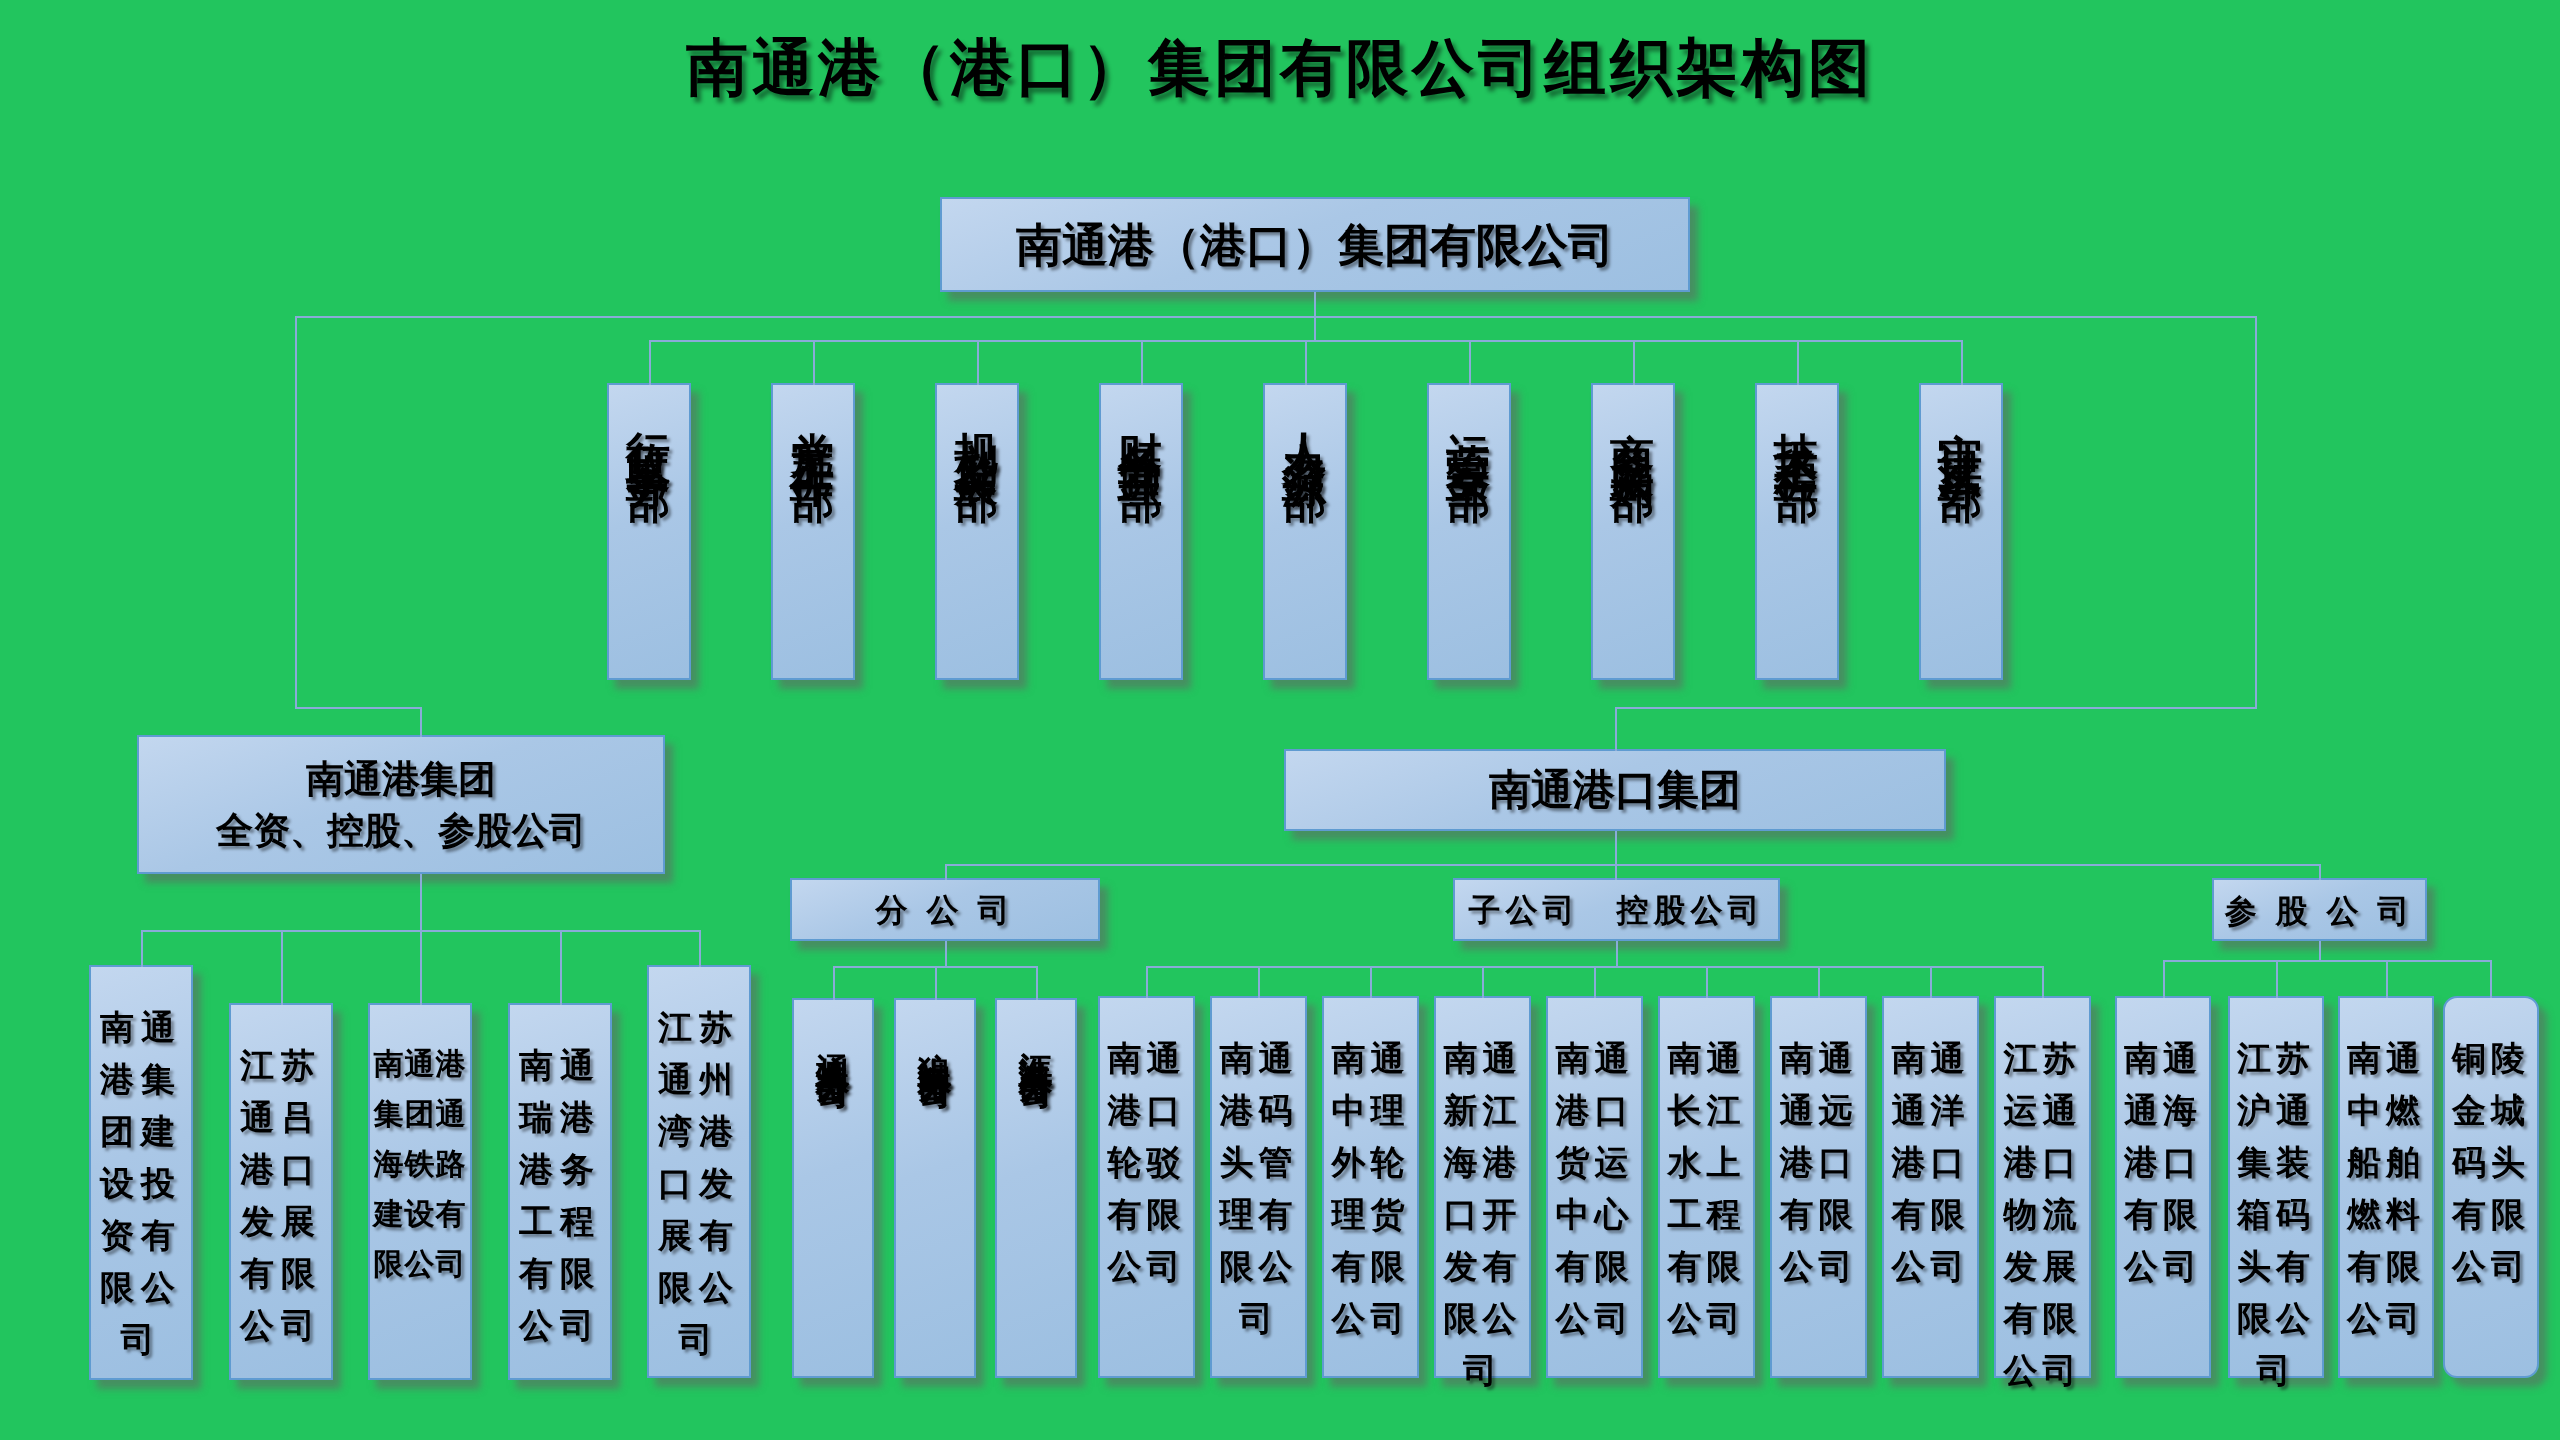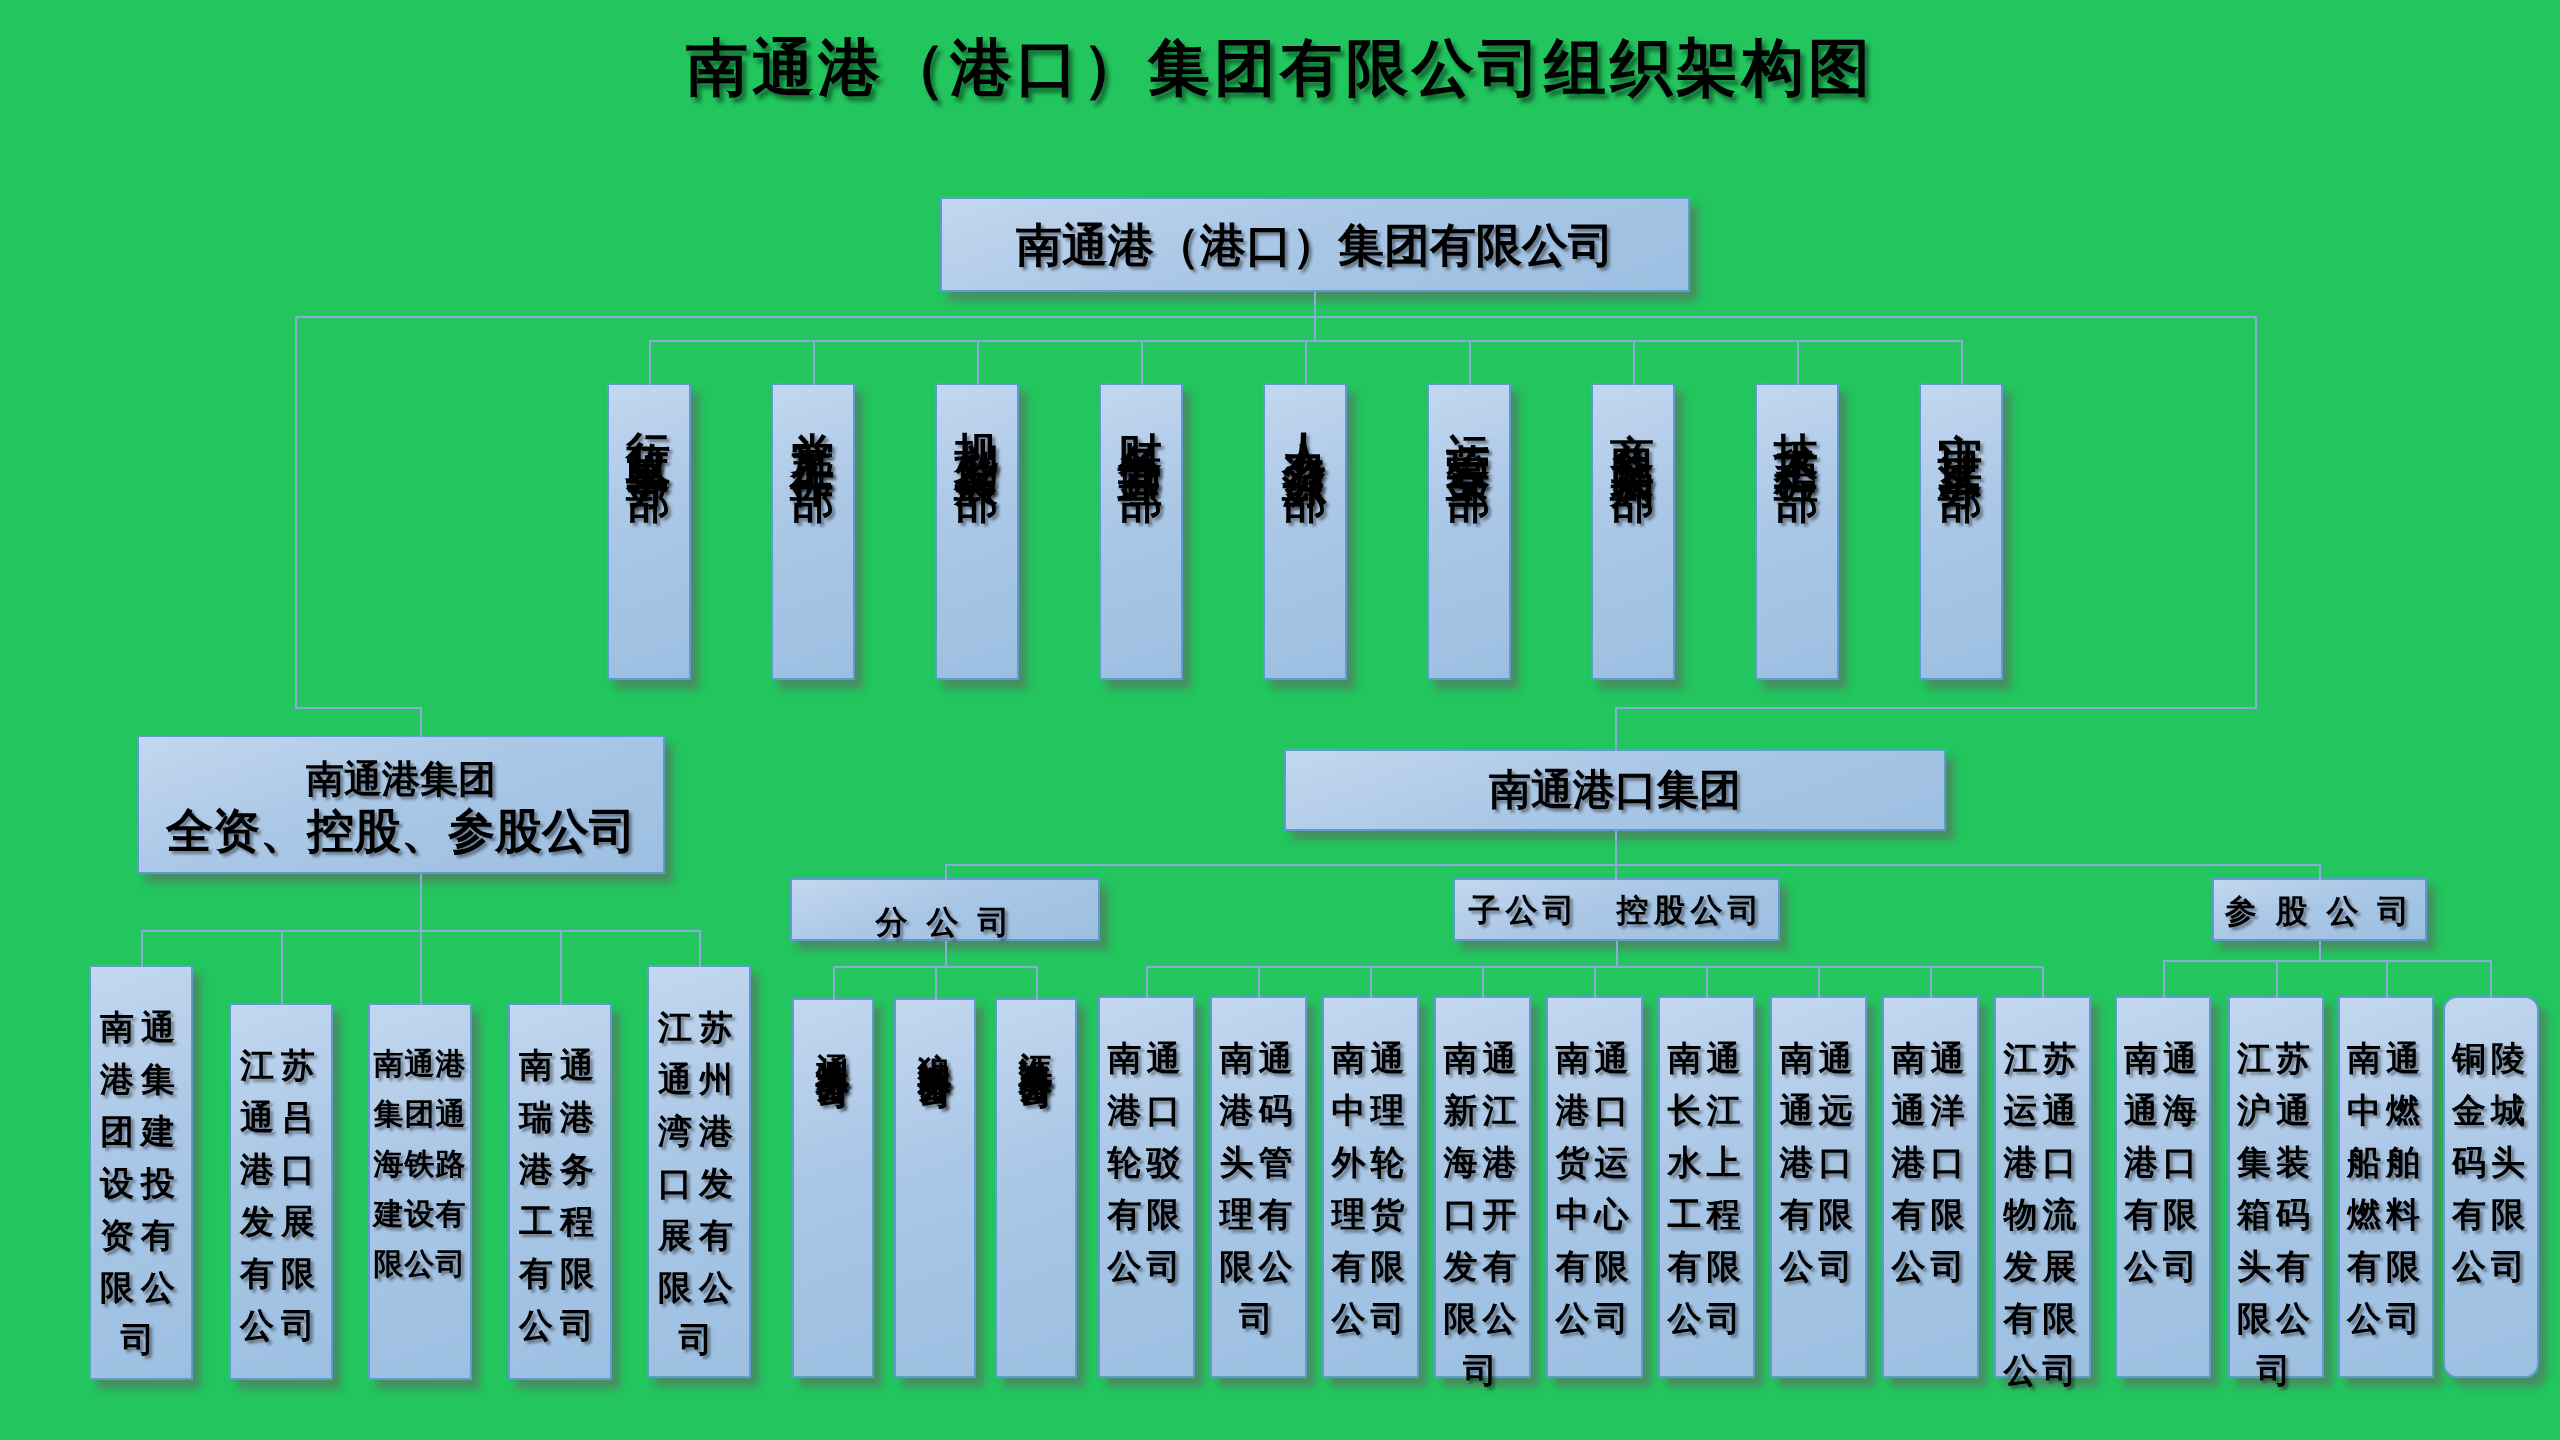--- a/index.html
+++ b/index.html
@@ -24,21 +24,21 @@
   .root-box{font-size:46px;line-height:92px;}
 
   .dept{display:flex;justify-content:center;align-items:flex-start;padding-top:12px;}
   .vtext{
     writing-mode:vertical-rl;text-orientation:upright;
     font-weight:bold;color:#000;
   }
   .dept .vtext{font-size:44px;letter-spacing:11px;}
 
   .parent-line1{font-size:38px;line-height:52px;margin-top:16px;}
-  .parent-line2{font-size:47px;line-height:52px;}
+  .parent-line2{font-size:37px;line-height:52px;}
   .right-parent{font-size:42px;line-height:78px;}
 
   .hdr{font-size:32px;line-height:60px;letter-spacing:5px;}
 
   .company{display:flex;justify-content:center;align-items:flex-start;}
   .company .ctext{
     white-space:pre-line;font-size:34px;line-height:52px;letter-spacing:7px;
     padding-top:34px;
   }
   .company .ctext.wrap3{font-size:30px;letter-spacing:1px;line-height:50px;}
@@ -90,21 +90,21 @@
 
   <div class="box" style="left:137px;top:735px;width:528px;height:139px;">
     <div class="parent-line1 ctext">南通港集团</div>
     <div class="parent-line2 ctext">全资、控股、参股公司</div>
   </div>
   <div class="box right-parent" style="left:1284px;top:749px;width:662px;height:82px;">
     <div class="ctext">南通港口集团</div>
   </div>
 
   <div class="box hdr" style="left:790px;top:878px;width:310px;height:63px;">
-    <div class="ctext" style="padding-top:12px;">分 公 司</div>
+    <div class="ctext" style="padding-top:0;">分 公 司</div>
   </div>
   <div class="box hdr" style="left:1453px;top:878px;width:327px;height:63px;">
     <div class="ctext" style="padding-top:0;">子公司　控股公司</div>
   </div>
   <div class="box hdr" style="left:2212px;top:878px;width:215px;height:63px;">
     <div class="ctext" style="padding-top:1px;">参 股 公 司</div>
   </div>
 
   <div class="box company" style="left:89px;top:965px;width:104px;height:415px;">
       <div class="ctext">南通

